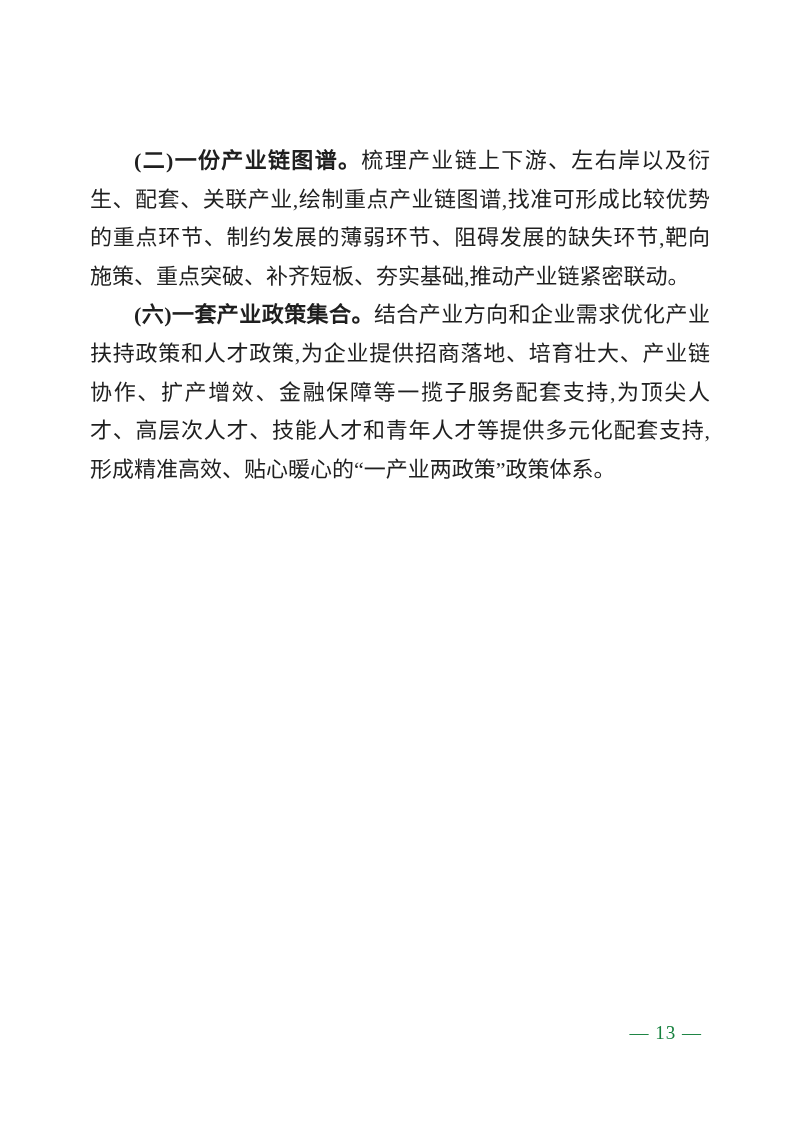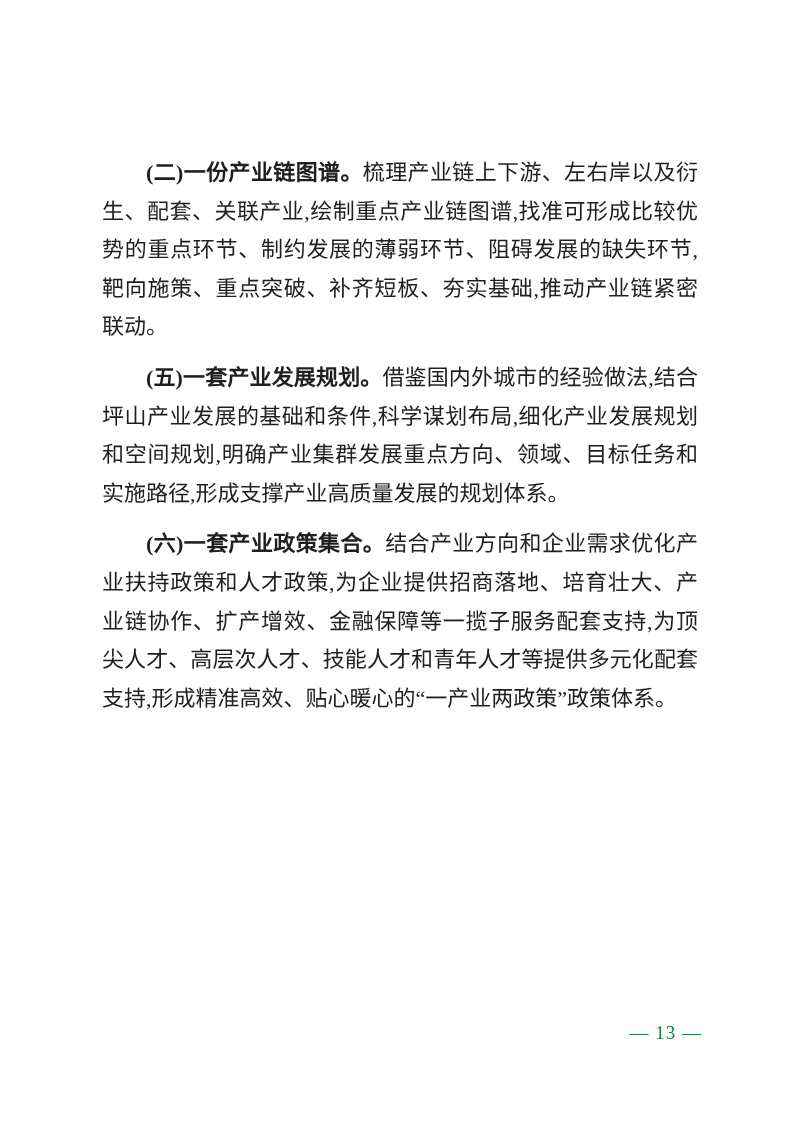--- a/index.html
+++ b/index.html
@@ -27,21 +27,21 @@
     left: 90px;
     top: 142px;
     width: 620px;
     color: #1f1f1f;
     font-size: 22px;
     line-height: 38.6px;
     text-align: justify;
     text-justify: inter-ideograph;
   }
   .para {
-    margin: 12px;
+    margin: 0;
     padding: 0;
     text-indent: 2em;
   }
   .para-heading {
     font-weight: 700;
   }
   .para-body {
     font-weight: 400;
   }
   .page-number {
@@ -58,18 +58,17 @@
 </style>
 </head>
 <body>
 
 <div class="page">
   <div class="content" id="paragraphs">
   <p class="para"><span class="para-heading">(二)一份产业链图谱。</span><span class="para-body">梳理产业链上下游、左右岸以及衍生、配套、关联产业,绘制重点产业链图谱,找准可形成比较优势的重点环节、制约发展的薄弱环节、阻碍发展的缺失环节,靶向施策、重点突破、补齐短板、夯实基础,推动产业链紧密联动。</span></p>
 
 
 
-  <p class="para"><span class="para-heading">(五)一套产业发展规划。</span><span class="para-body">借鉴国内外城市的经验做法,结合坪山产业发展的基础和条件,科学谋划布局,细化产业发展规划和空间规划,明确产业集群发展重点方向、领域、目标任务和实施路径,形成支撑产业高质量发展的规划体系。</span></p>
 
   <p class="para"><span class="para-heading">(六)一套产业政策集合。</span><span class="para-body">结合产业方向和企业需求优化产业扶持政策和人才政策,为企业提供招商落地、培育壮大、产业链协作、扩产增效、金融保障等一揽子服务配套支持,为顶尖人才、高层次人才、技能人才和青年人才等提供多元化配套支持,形成精准高效、贴心暖心的“一产业两政策”政策体系。</span></p>
 </div>
   <div class="page-number">— 13 —</div>
 </div>
 
 </body></html>

